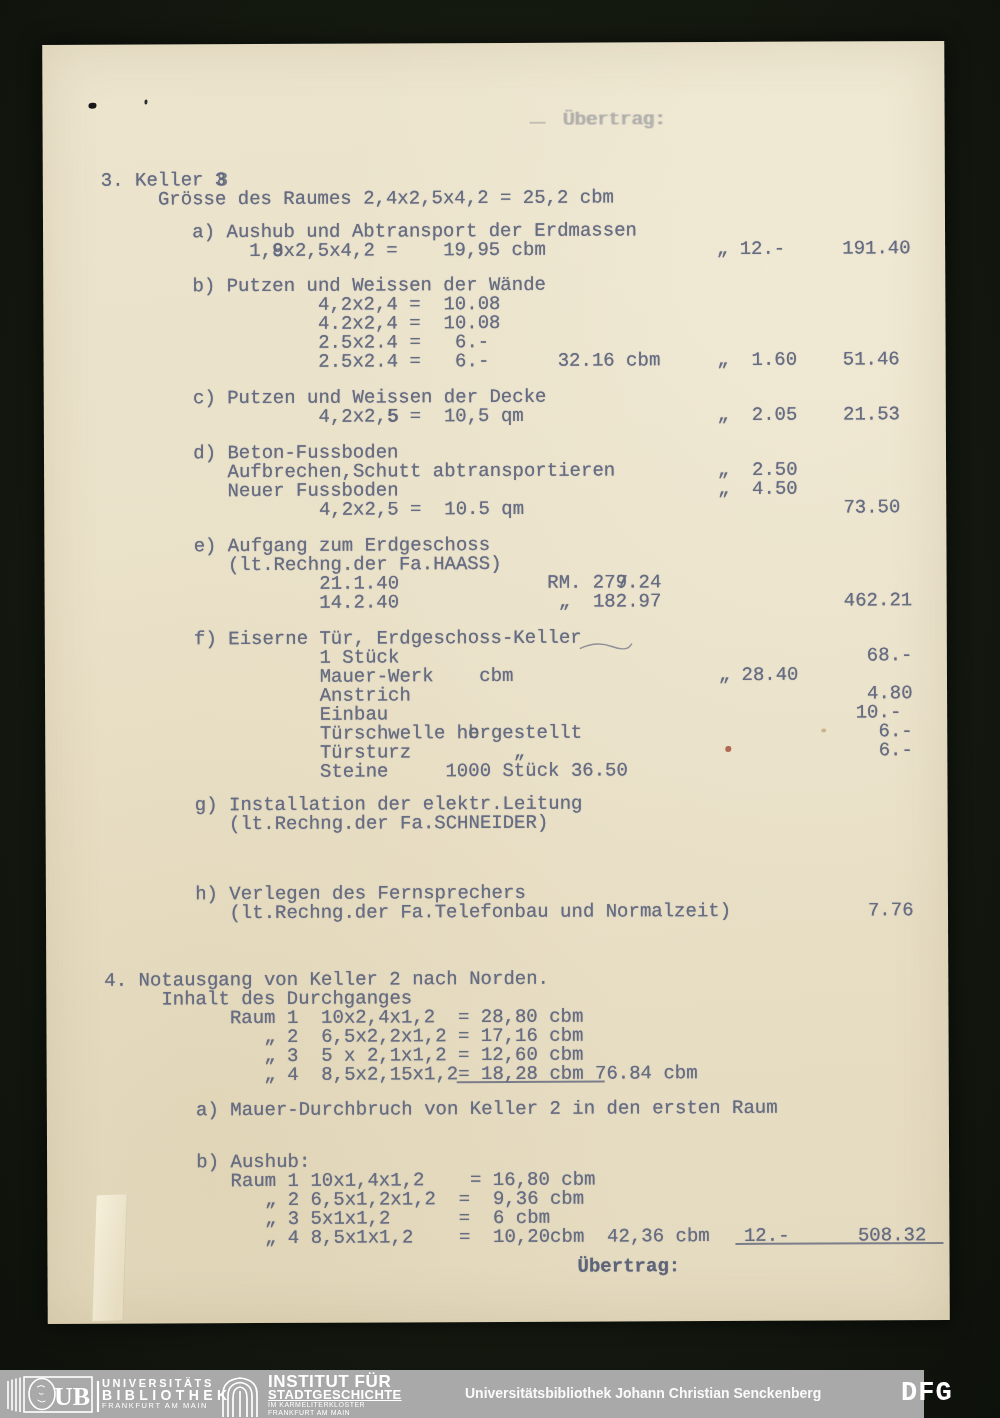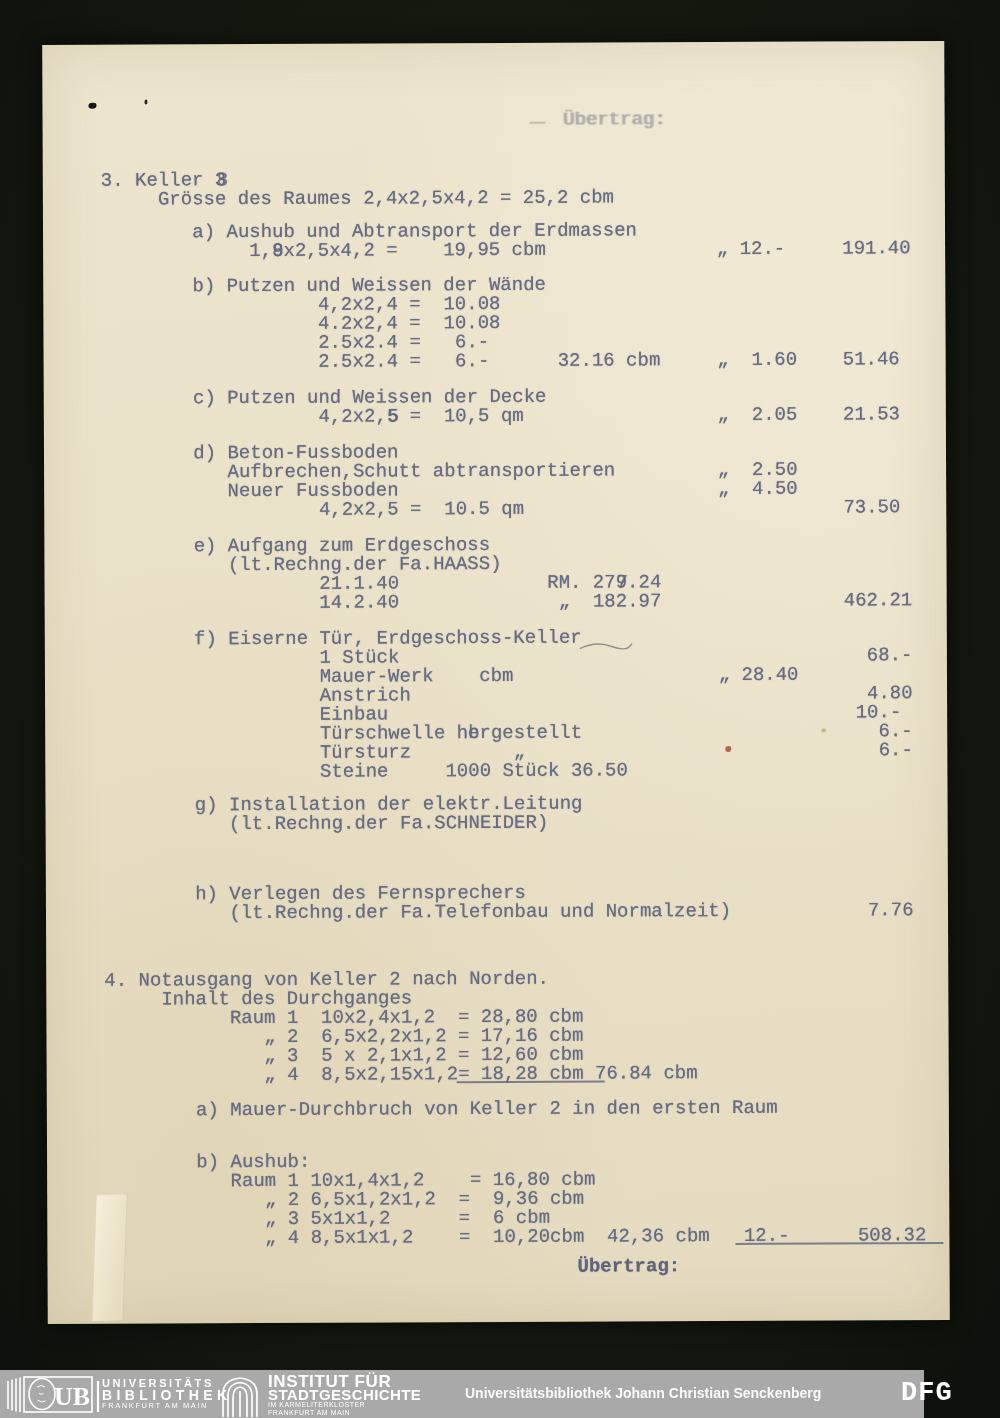--- a/index.html
+++ b/index.html
@@ -77,21 +77,21 @@
     background:#a9a9a9;color:#fff;
   }
   .ub-logo{position:absolute;left:6px;top:4px;}
   .ub-text{position:absolute;left:102px;top:7px;line-height:12px;white-space:nowrap;}
   .ub-text .l1{font-size:11px;font-weight:bold;letter-spacing:2.6px;}
   .ub-text .l2{font-size:14px;font-weight:bold;letter-spacing:4.4px;}
   .ub-text .l3{font-size:7.5px;letter-spacing:1.6px;line-height:9px;}
   .isg-logo{position:absolute;left:220px;top:3px;}
   .isg-text{position:absolute;left:268px;top:5px;white-space:nowrap;}
   .isg-text .l1{font-size:17px;font-weight:bold;letter-spacing:.6px;line-height:13px;}
-  .isg-text .l2{font-size:15px;font-weight:bold;letter-spacing:.4px;line-height:13px;}
+  .isg-text .l2{font-size:13px;font-weight:bold;letter-spacing:.4px;line-height:13px;text-decoration:underline;}
   .isg-text .l3,.isg-text .l4{font-size:7px;letter-spacing:.5px;line-height:8px;}
   .lib-name{position:absolute;left:465px;top:15px;font-size:14px;color:#fafafa;font-weight:bold;}
   .dfg{position:absolute;left:901px;top:8px;font-size:27px;font-weight:bold;letter-spacing:1px;
        font-family:Liberation Mono, monospace;}
 </style>
 </head>
 <body>
 
 <div class="stage">
 

